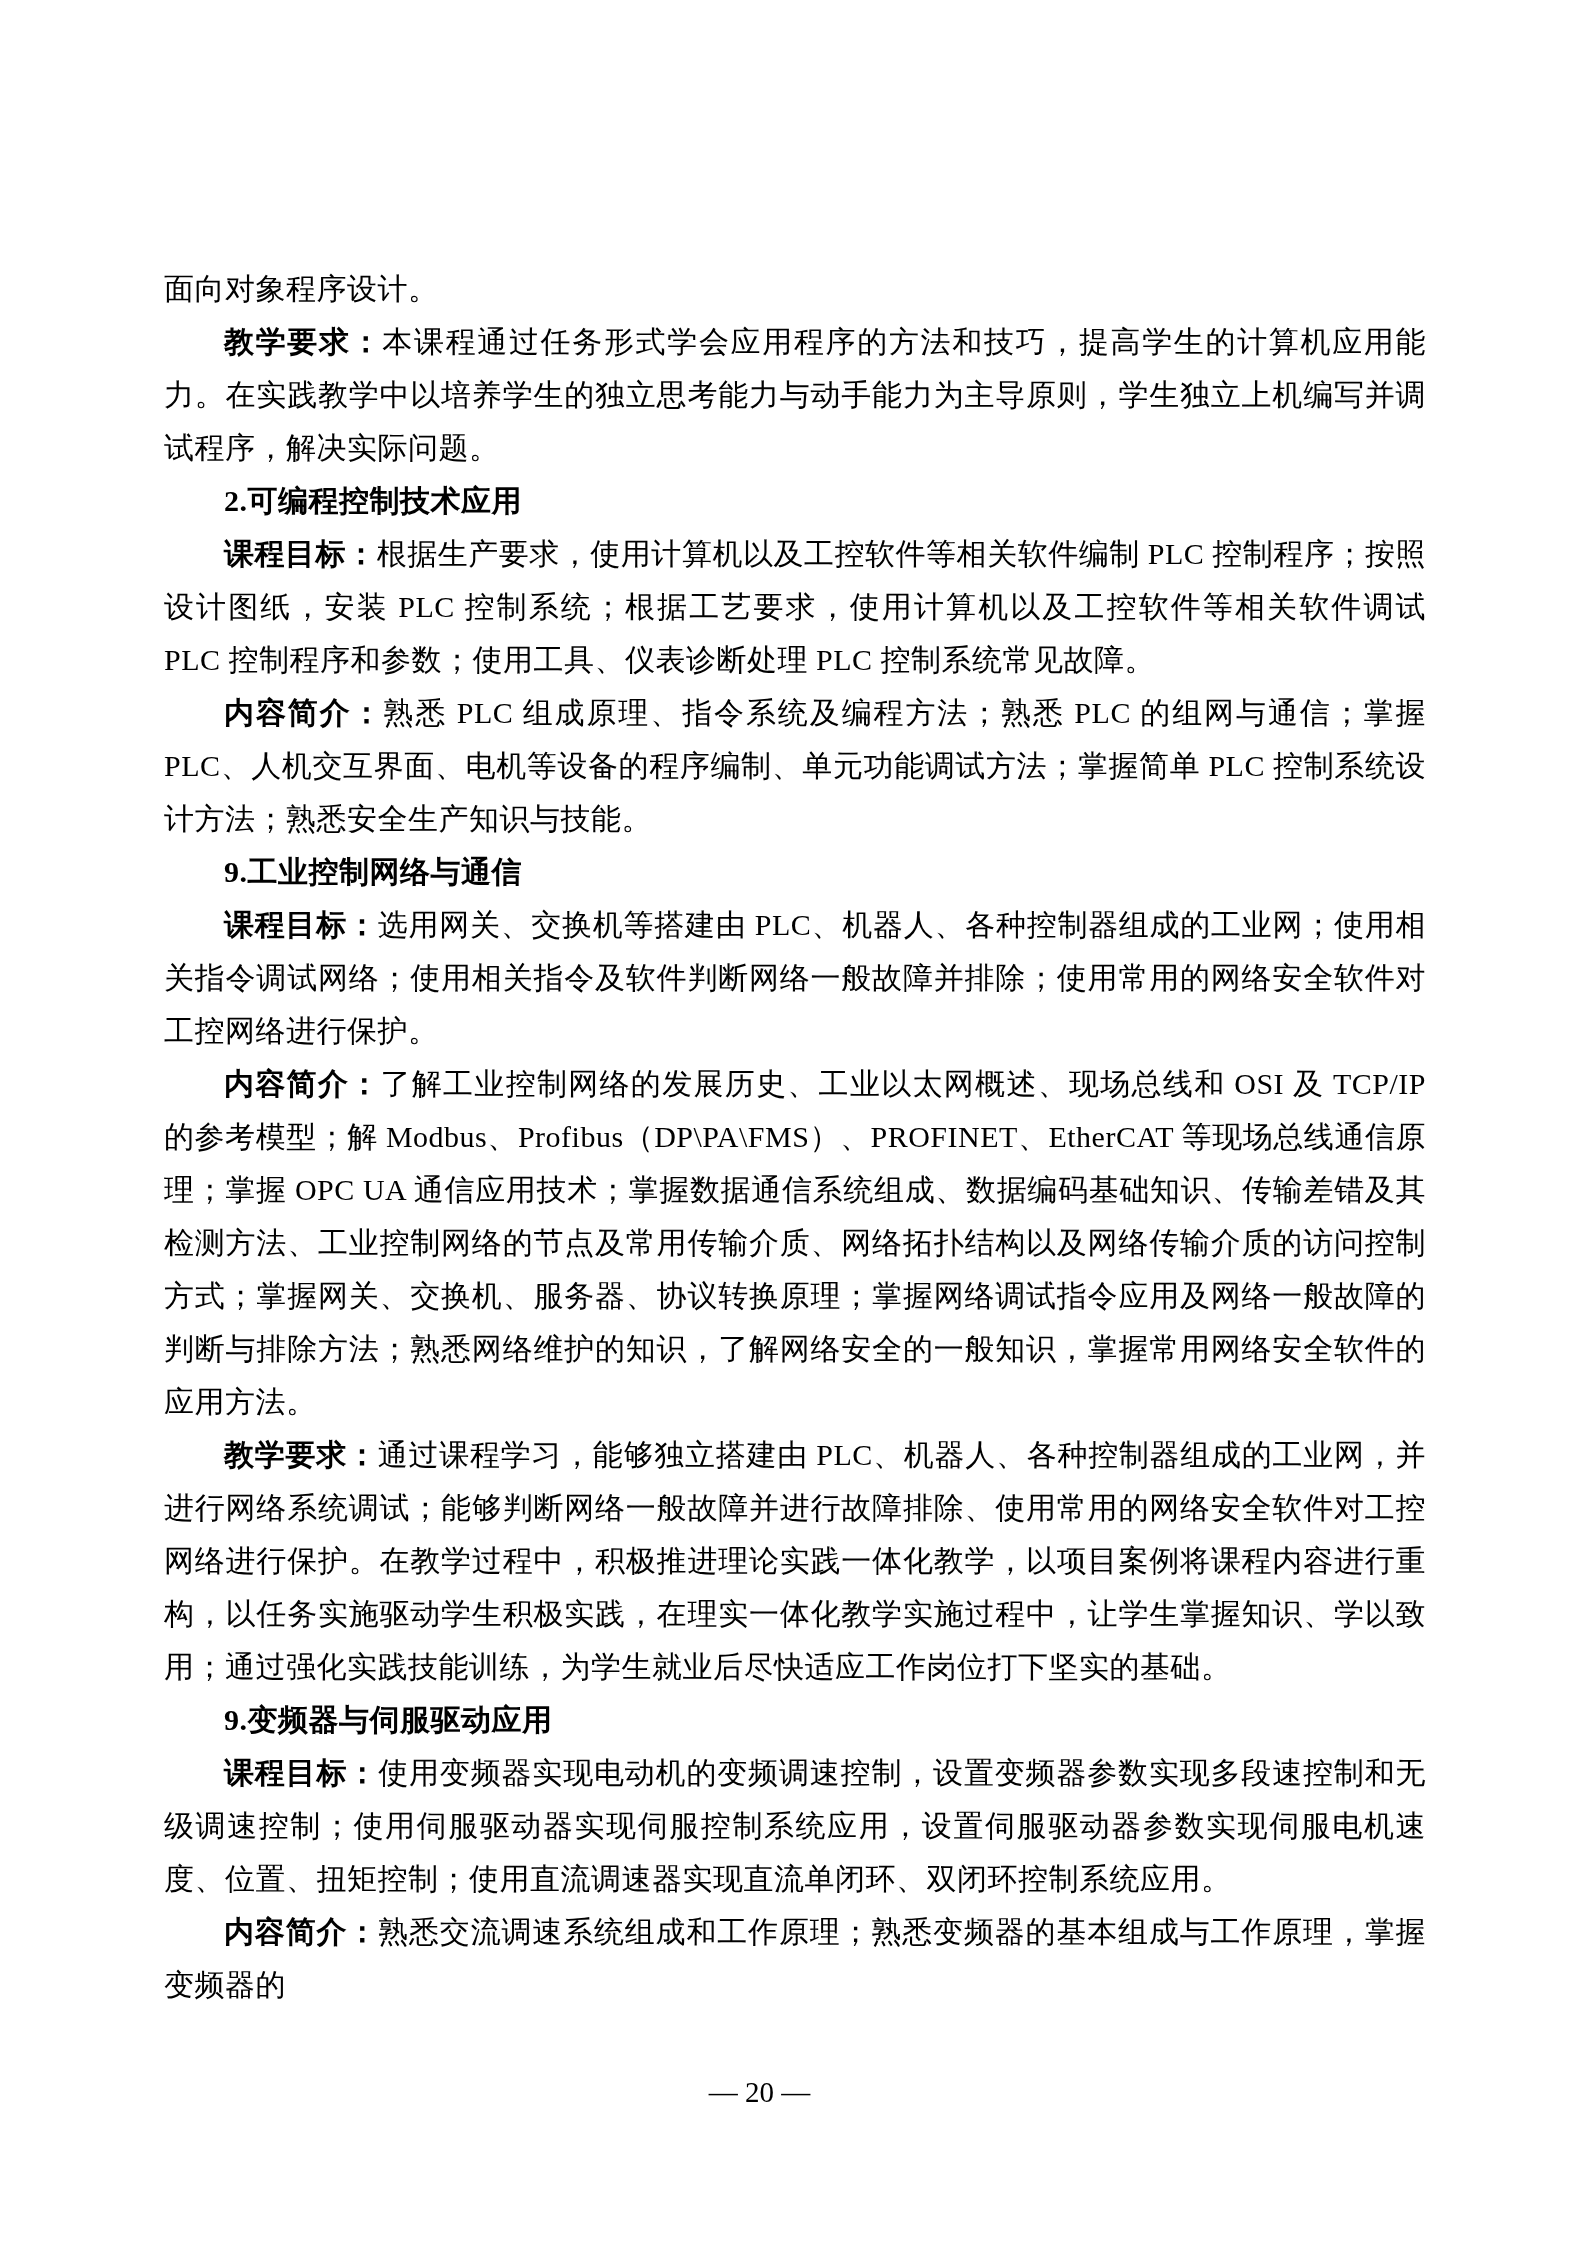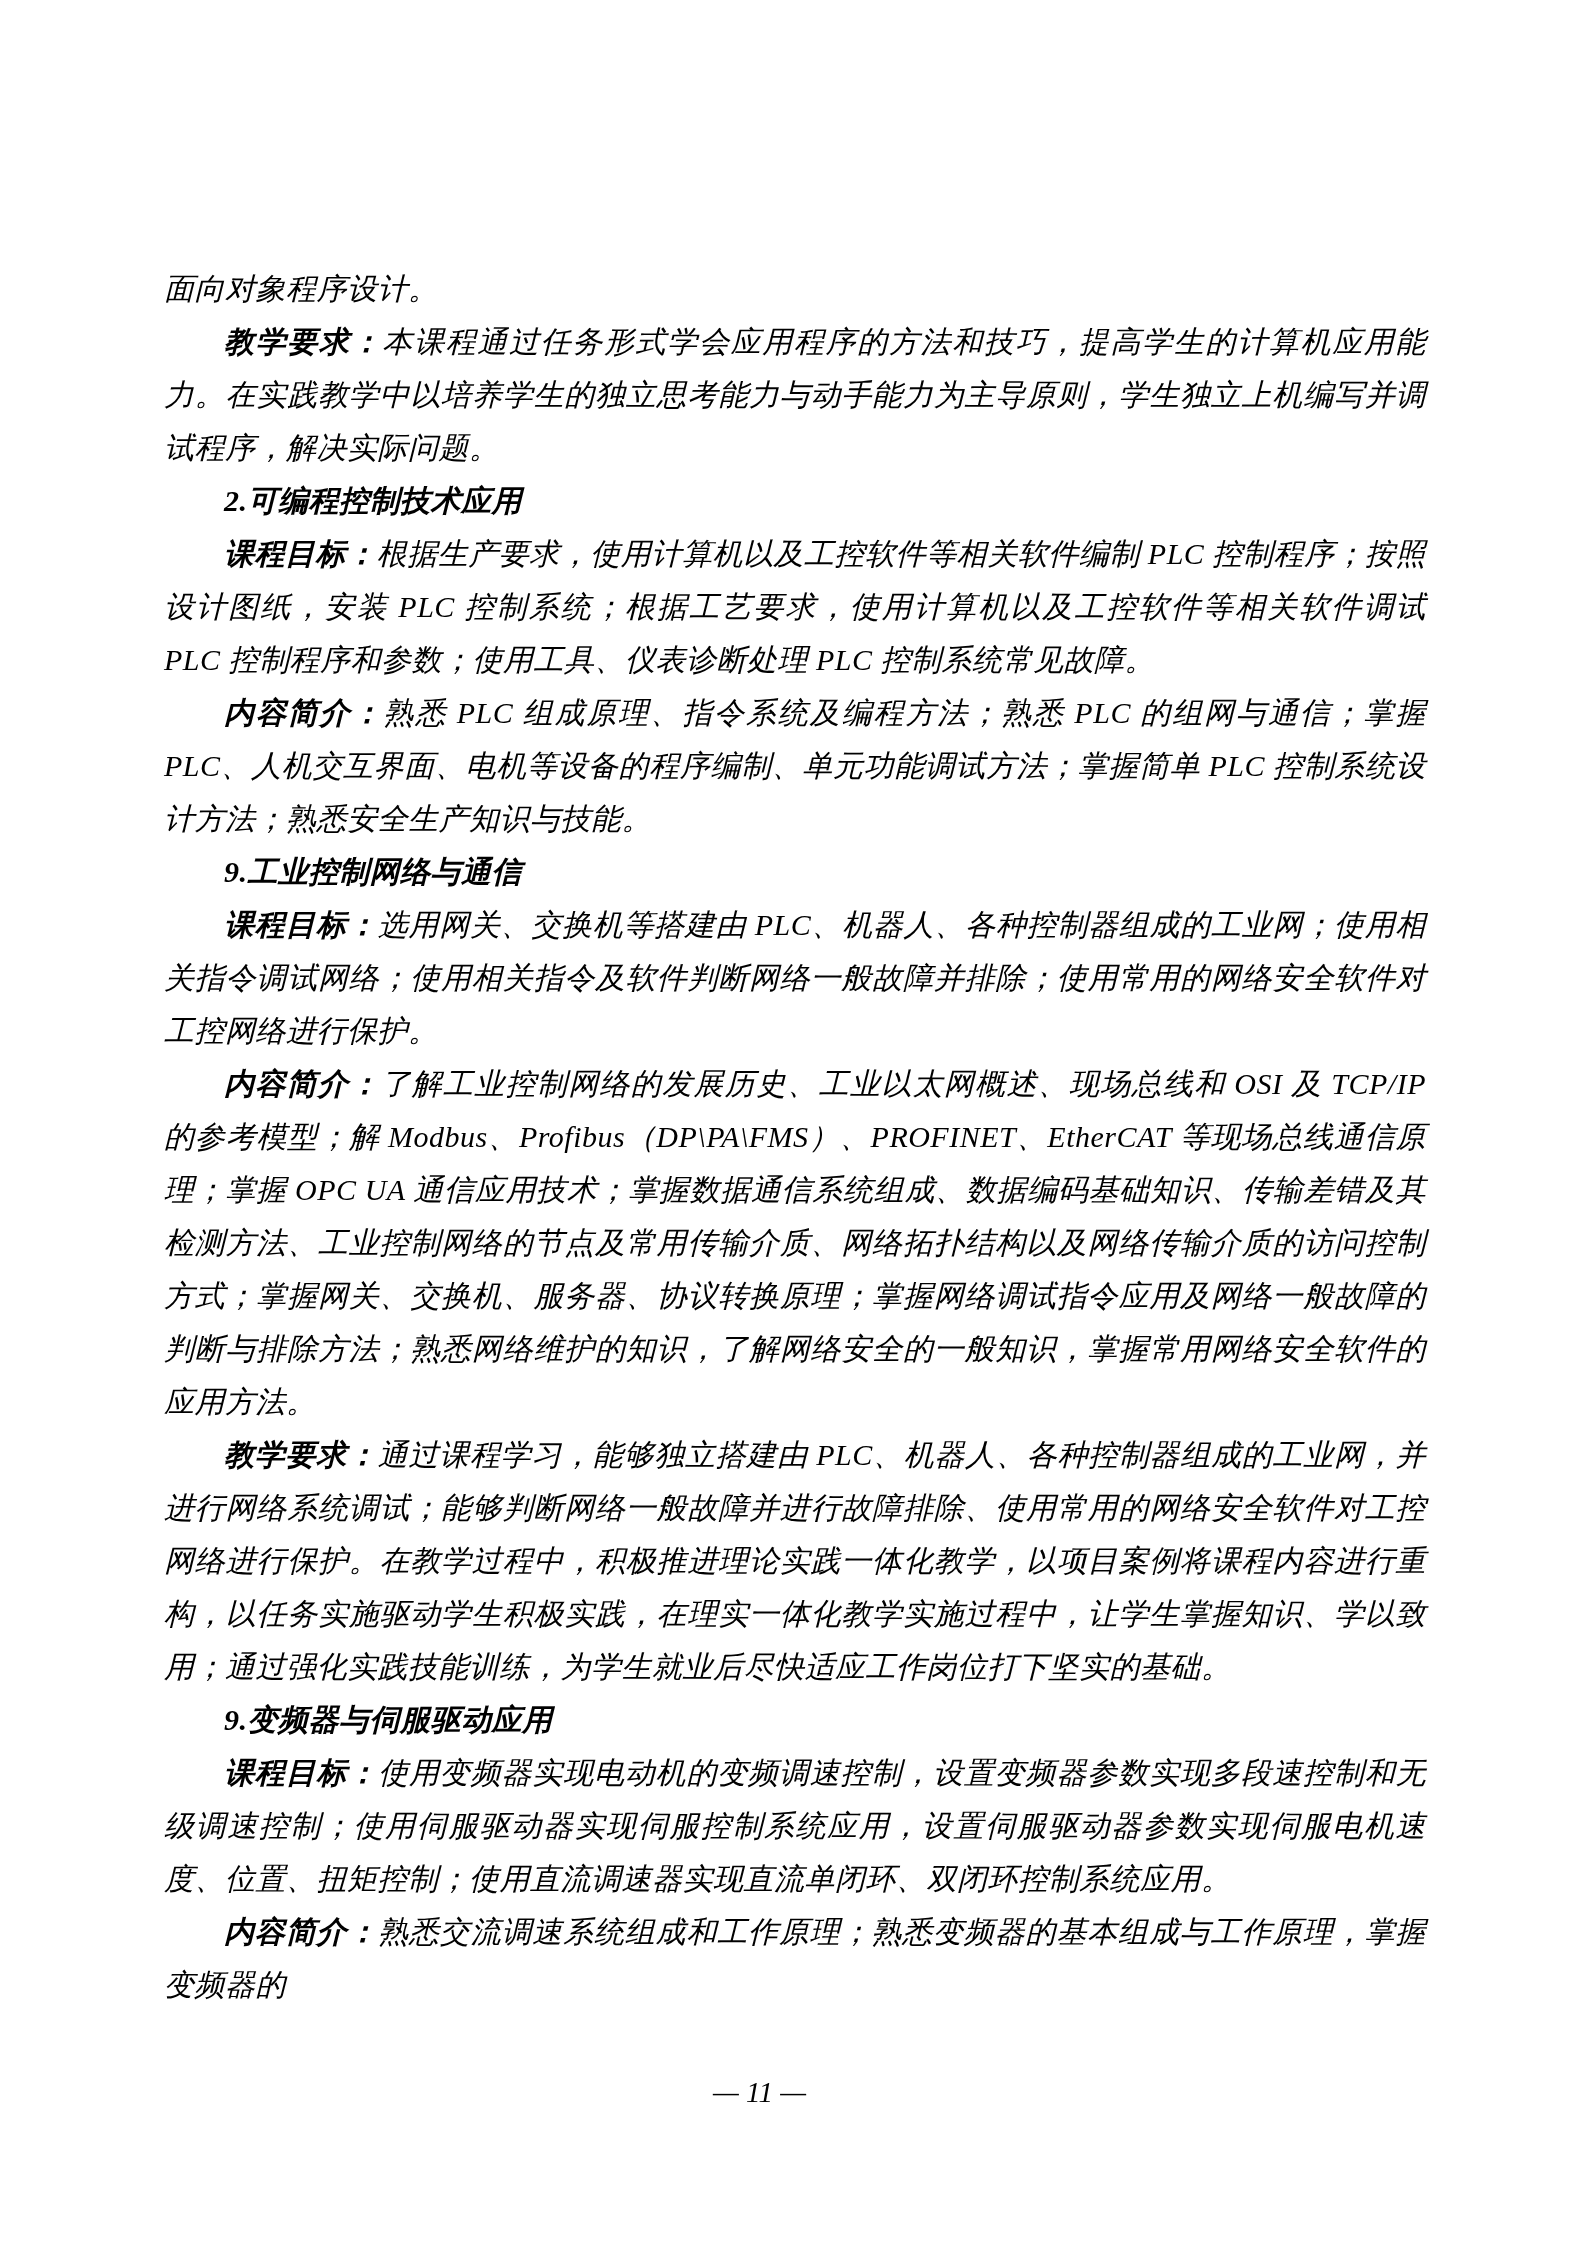--- a/index.html
+++ b/index.html
@@ -8,21 +8,20 @@
     background: #ffffff;
   }
   .page {
     position: relative;
     width: 1519px;
     height: 2245px;
     background: #ffffff;
     color: #000000;
     font-family: "Liberation Serif", "DejaVu Serif", serif;
     overflow: hidden;
-    font-style: italic;
   }
   .content {
     position: absolute;
     left: 164px;
     top: 262px;
     width: 1262px;
     font-size: 30px;
     line-height: 53px;
     text-align: justify;
     letter-spacing: 0.5px;
@@ -63,14 +62,14 @@
       <p class="para indent"><b class="plabel">课程目标：</b><span>根据生产要求，使用计算机以及工控软件等相关软件编制 PLC 控制程序；按照设计图纸，安装 PLC 控制系统；根据工艺要求，使用计算机以及工控软件等相关软件调试 PLC 控制程序和参数；使用工具、仪表诊断处理 PLC 控制系统常见故障。</span></p>
       <p class="para indent"><b class="plabel">内容简介：</b><span>熟悉 PLC 组成原理、指令系统及编程方法；熟悉 PLC 的组网与通信；掌握 PLC、人机交互界面、电机等设备的程序编制、单元功能调试方法；掌握简单 PLC 控制系统设计方法；熟悉安全生产知识与技能。</span></p>
       <p class="para heading"><span>9.工业控制网络与通信</span></p>
       <p class="para indent"><b class="plabel">课程目标：</b><span>选用网关、交换机等搭建由 PLC、机器人、各种控制器组成的工业网；使用相关指令调试网络；使用相关指令及软件判断网络一般故障并排除；使用常用的网络安全软件对工控网络进行保护。</span></p>
       <p class="para indent"><b class="plabel">内容简介：</b><span>了解工业控制网络的发展历史、工业以太网概述、现场总线和 OSI 及 TCP/IP 的参考模型；解 Modbus、Profibus（DP\PA\FMS）、PROFINET、EtherCAT 等现场总线通信原理；掌握 OPC UA 通信应用技术；掌握数据通信系统组成、数据编码基础知识、传输差错及其检测方法、工业控制网络的节点及常用传输介质、网络拓扑结构以及网络传输介质的访问控制方式；掌握网关、交换机、服务器、协议转换原理；掌握网络调试指令应用及网络一般故障的判断与排除方法；熟悉网络维护的知识，了解网络安全的一般知识，掌握常用网络安全软件的应用方法。</span></p>
       <p class="para indent"><b class="plabel">教学要求：</b><span>通过课程学习，能够独立搭建由 PLC、机器人、各种控制器组成的工业网，并进行网络系统调试；能够判断网络一般故障并进行故障排除、使用常用的网络安全软件对工控网络进行保护。在教学过程中，积极推进理论实践一体化教学，以项目案例将课程内容进行重构，以任务实施驱动学生积极实践，在理实一体化教学实施过程中，让学生掌握知识、学以致用；通过强化实践技能训练，为学生就业后尽快适应工作岗位打下坚实的基础。</span></p>
       <p class="para heading"><span>9.变频器与伺服驱动应用</span></p>
       <p class="para indent"><b class="plabel">课程目标：</b><span>使用变频器实现电动机的变频调速控制，设置变频器参数实现多段速控制和无级调速控制；使用伺服驱动器实现伺服控制系统应用，设置伺服驱动器参数实现伺服电机速度、位置、扭矩控制；使用直流调速器实现直流单闭环、双闭环控制系统应用。</span></p>
       <p class="para indent"><b class="plabel">内容简介：</b><span>熟悉交流调速系统组成和工作原理；熟悉变频器的基本组成与工作原理，掌握变频器的</span></p>
     </div>
-  <div class="footer">— 11 —</div>
+  <div class="footer">— 20 —</div>
 </div>
 
 </body></html>

